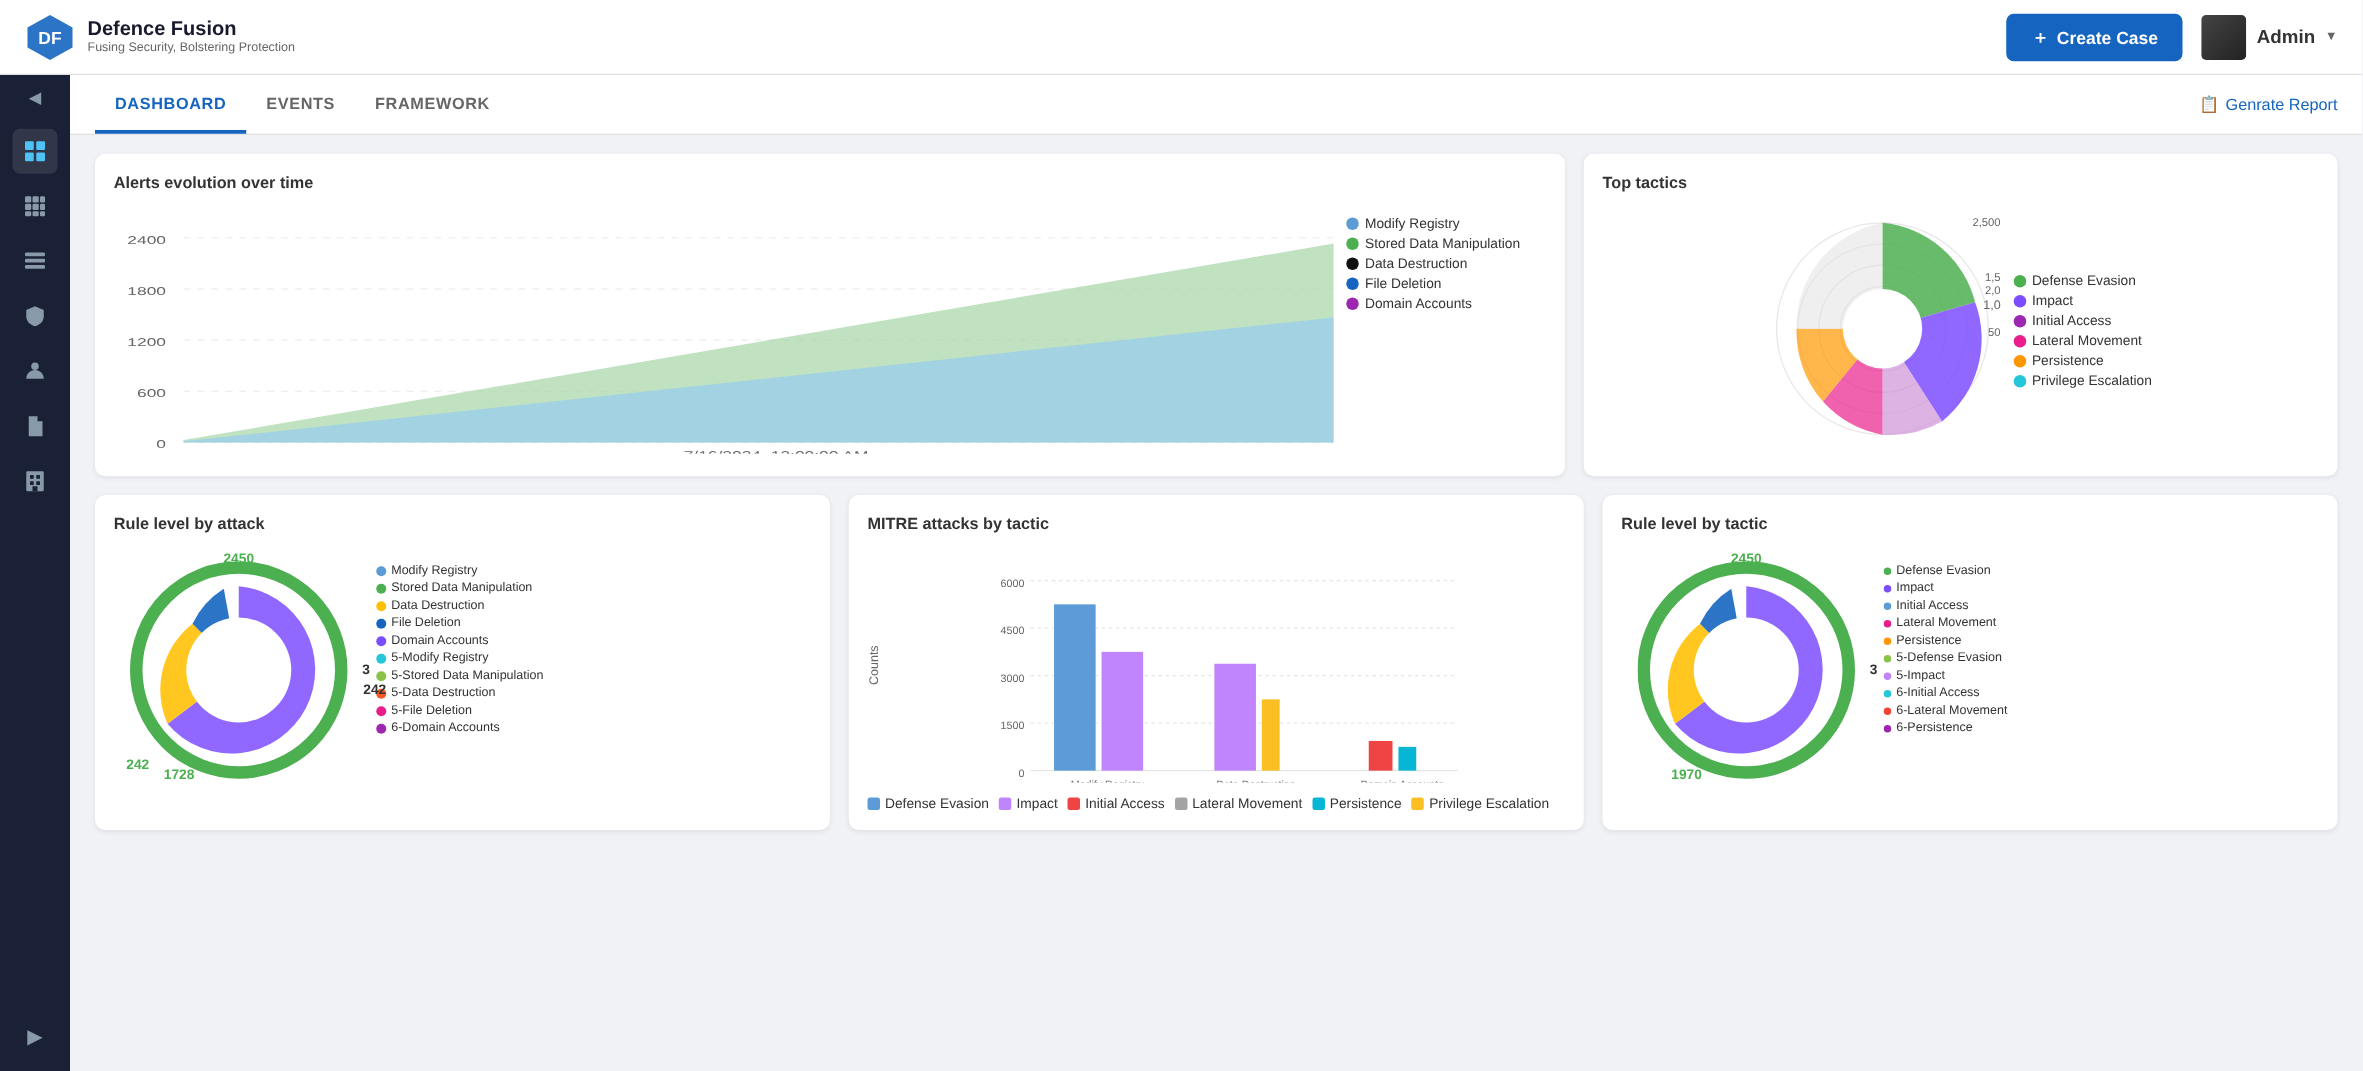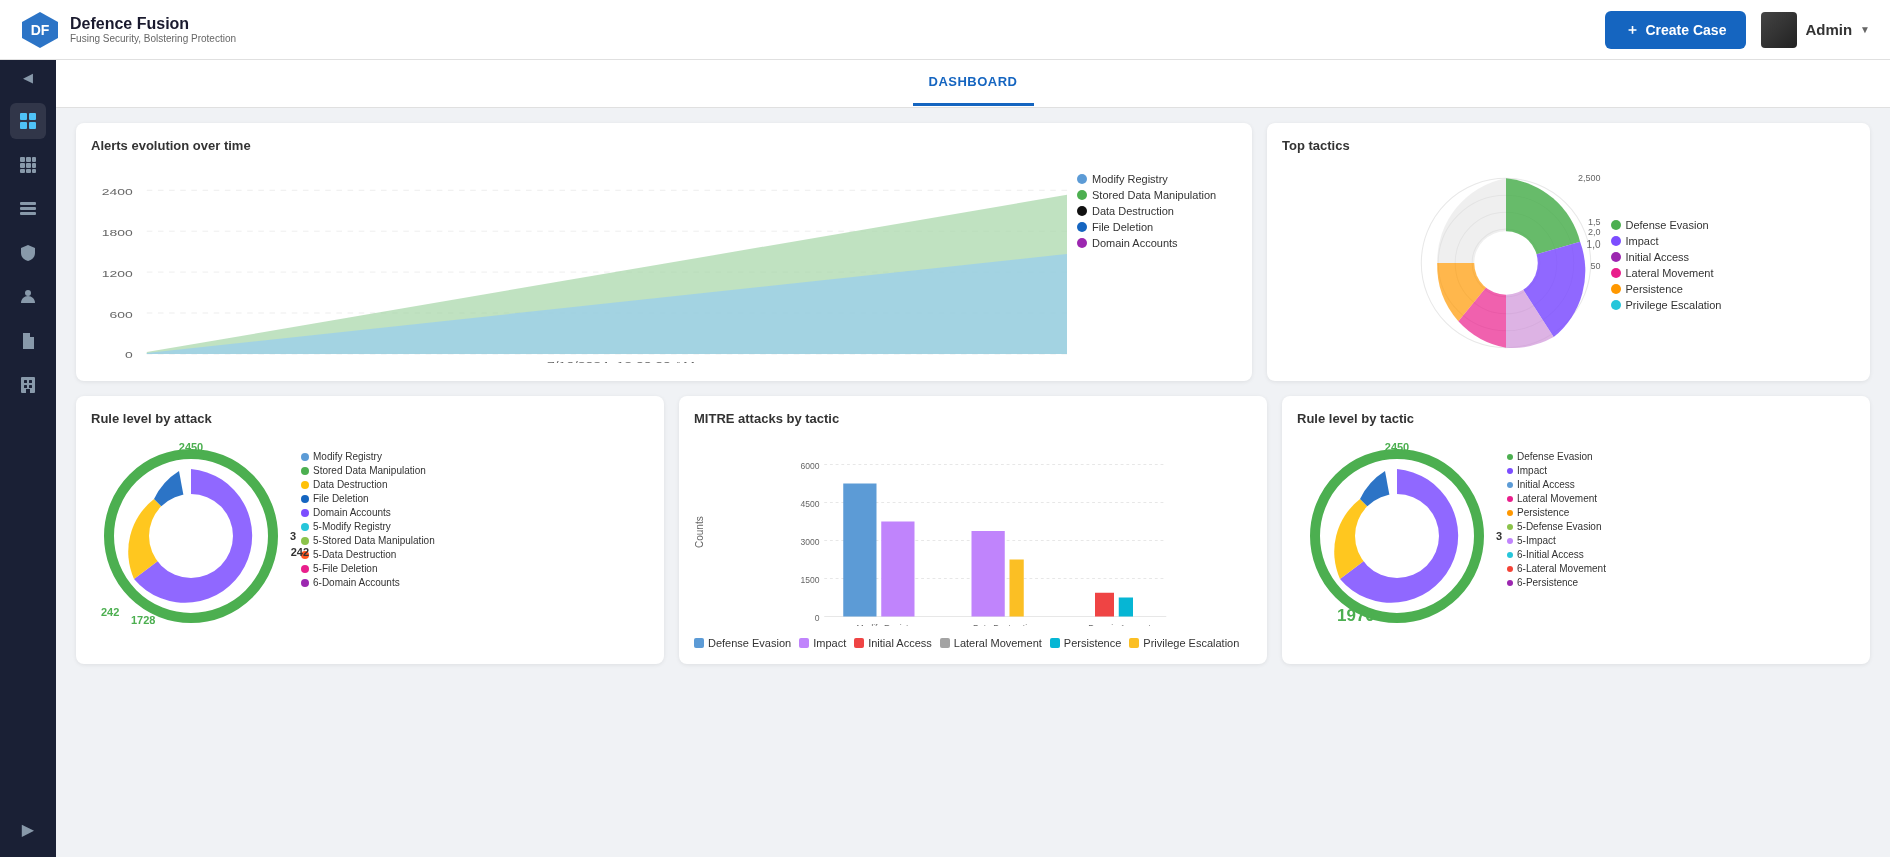--- a/index.html
+++ b/index.html
@@ -26,21 +26,21 @@
     .sidebar { width: 56px; background: #1a2035; display: flex; flex-direction: column; align-items: center; padding: 10px 0; gap: 8px; }
     .sidebar-icon { width: 36px; height: 36px; display: flex; align-items: center; justify-content: center; color: #8899aa; cursor: pointer; border-radius: 6px; font-size: 16px; }
     .sidebar-icon:hover, .sidebar-icon.active { background: rgba(255,255,255,0.1); color: #fff; }
     .sidebar-icon.active { color: #4fc3f7; }
     .sidebar-toggle { color: #8899aa; cursor: pointer; margin-bottom: 10px; }
 
     
     .main-content { flex: 1; display: flex; flex-direction: column; overflow: hidden; }
 
     
-    .nav-tabs { background: #fff; display: flex; align-items: center; padding: 0 20px; border-bottom: 1px solid #e0e0e0; height: 48px; flex-direction: column; }
+    .nav-tabs { background: #fff; display: flex; align-items: center; padding: 0 20px; border-bottom: 1px solid #e0e0e0; height: 48px; }
     .nav-tab { padding: 14px 16px; font-size: 13px; font-weight: 600; color: #666; cursor: pointer; border-bottom: 3px solid transparent; text-transform: uppercase; letter-spacing: 0.5px; }
     .nav-tab.active { color: #1565c0; border-bottom-color: #1565c0; }
     .nav-tabs-right { margin-left: auto; color: #1565c0; font-size: 13px; cursor: pointer; display: flex; align-items: center; gap: 5px; }
 
     
     .dashboard-body { flex: 1; overflow-y: auto; padding: 15px 20px; }
 
     
     .filter-bar { display: flex; gap: 10px; margin-bottom: 15px; }
     .search-input { flex: 1; padding: 10px 14px; border: 1px solid #ddd; border-radius: 6px; font-size: 13px; background: #fff; }
@@ -438,21 +438,21 @@
                 <span>Privilege Escalation</span>
               </div>
           </div>
         </div>
 
         <div class="chart-card-bottom">
           <div class="chart-title">Rule level by tactic</div>
           <div style="display:flex; gap:10px;">
             <div style="position:relative; display:flex; align-items:center; justify-content:center; min-width:200px; height:200px;">
               <div style="position:absolute; top:5px; left:50%; transform:translateX(-50%); font-size:11px; font-weight:700; color:#4caf50;">2450</div>
-              <div style="position:absolute; bottom:10px; left:40px; font-size:17px; font-weight:700; color:#4caf50;">1970</div>
+              <div style="position:absolute; bottom:10px; left:40px; font-size:11px; font-weight:700; color:#4caf50;">1970</div>
               <div style="position:absolute; right:-5px; top:50%; transform:translateY(-50%); font-size:11px; font-weight:700; color:#333;">3</div>
               <svg width="175" height="175" viewBox="0 0 175 175">
 
                 <circle cx="87" cy="87" r="82" fill="none" stroke="#4caf50" stroke-width="10"></circle>
 
                 <path d="M87 87 L87 20 A67 67 0 1 1 30 130 Z" fill="#7c4dff" opacity="0.85"></path>
 
                 <path d="M87 87 L30 130 A67 67 0 0 1 50 50 Z" fill="#ffc107" opacity="0.9"></path>
 
                 <path d="M87 87 L50 50 A67 67 0 0 1 75 22 Z" fill="#1565c0" opacity="0.9"></path>

